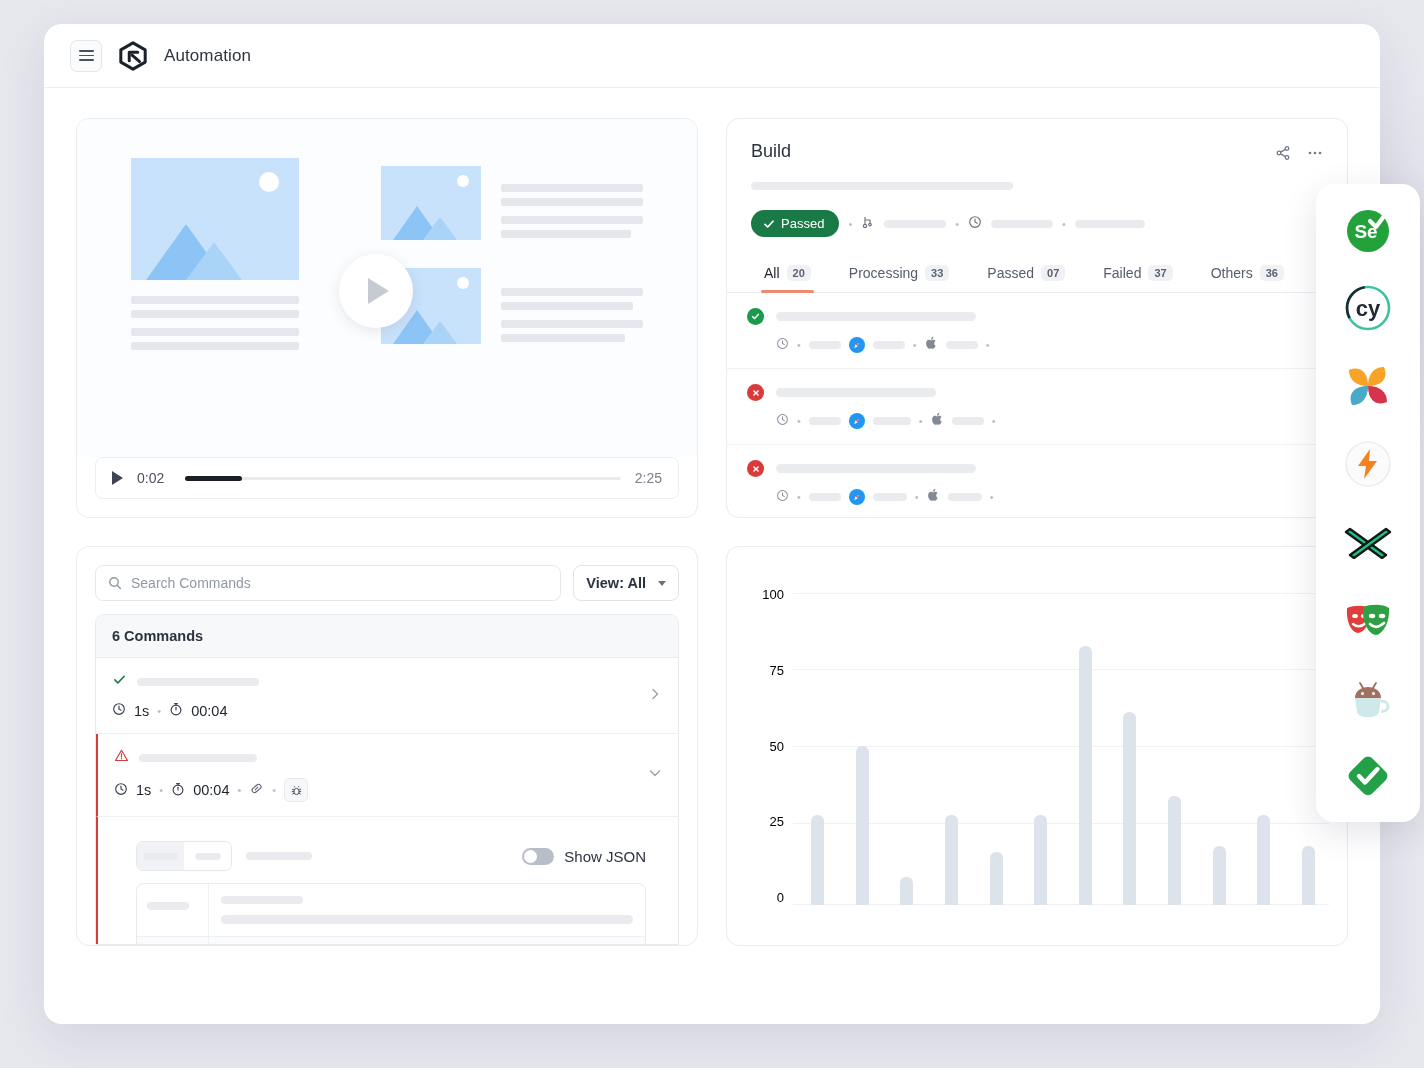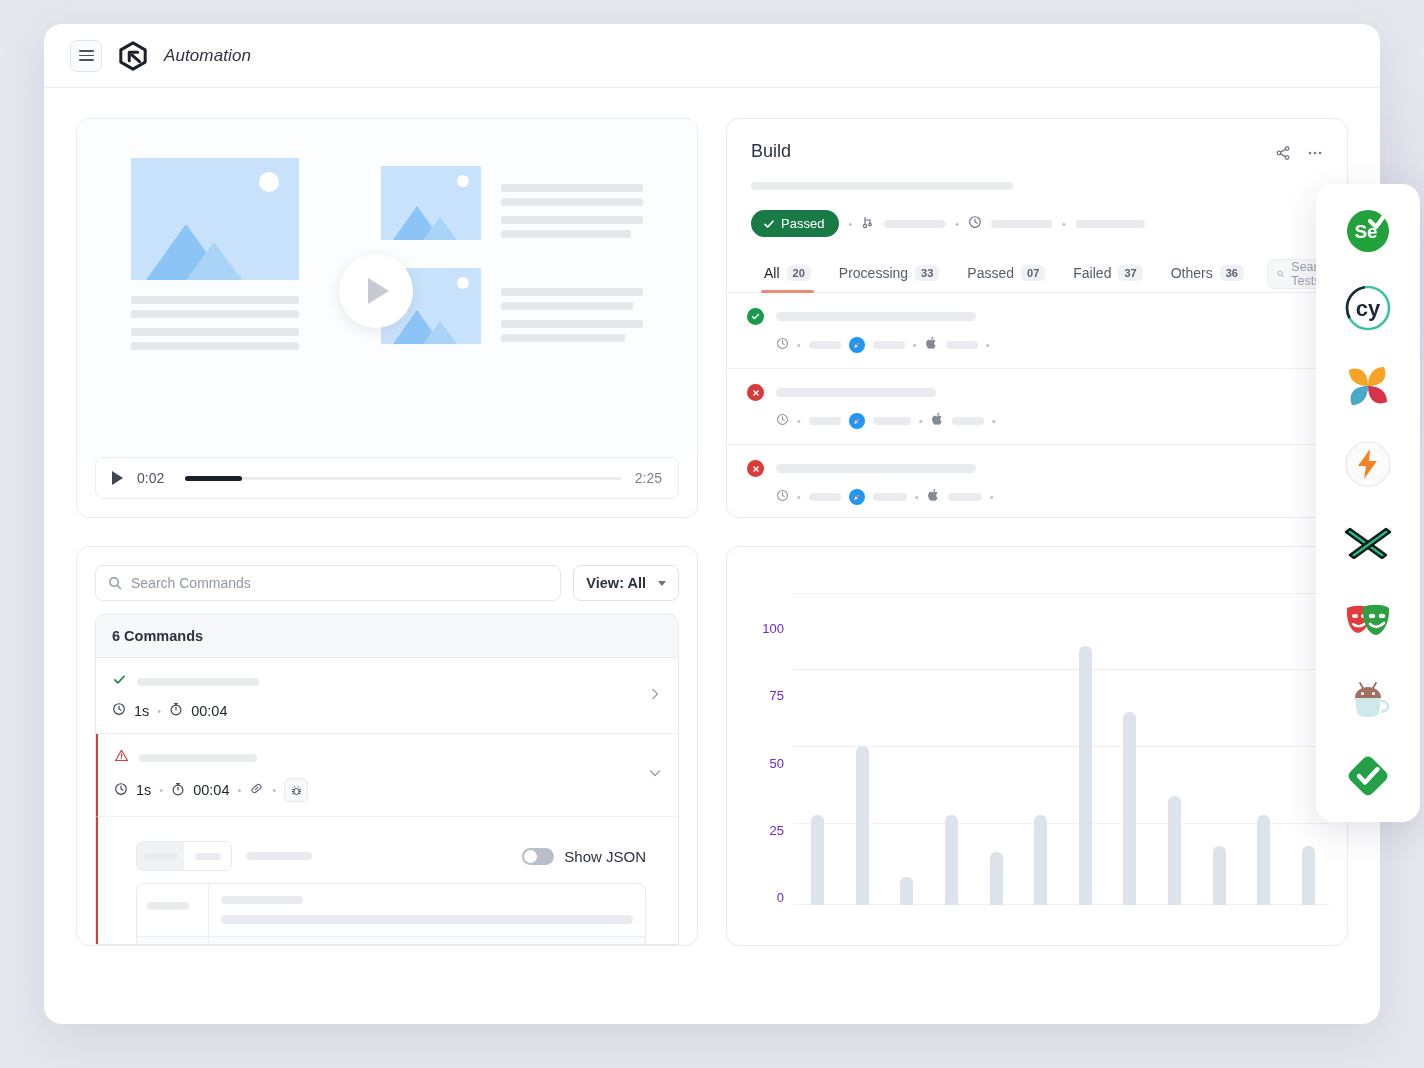--- a/index.html
+++ b/index.html
@@ -33,21 +33,20 @@
     overflow: visible;
   }
 
   
   .topbar {
     height: 64px;
     display: flex; align-items: center;
     gap: 14px;
     padding: 0 26px;
     border-bottom: 1px solid #eceef2;
-    font-style: italic;
   }
   .hamburger {
     width: 32px; height: 32px;
     border: 1px solid #e3e6ec;
     border-radius: 7px;
     background: #fafbfc;
     display: flex; flex-direction: column;
     align-items: center; justify-content: center;
     gap: 3px;
     cursor: pointer;
@@ -131,21 +130,21 @@
   .build-sub { padding: 0 24px; margin-top: 14px; }
   .meta-row { display:flex; align-items:center; gap:9px; padding: 0 24px; margin-top: 16px; }
   .badge-passed {
     background:#1a7a45; color:#fff; font-size:13px;
     border-radius:20px; padding:6px 15px 6px 12px;
     display:flex; align-items:center; gap:6px; font-weight:500;
   }
   .dot-sep { color:#b9bec7; font-size:11px; }
 
   .tabs {
-    display:flex; align-items:center; gap:2px;
+    display:flex; align-items:center; gap:12px;
     border-bottom: 1px solid #ecedf1;
     margin-top: 18px; padding: 0 24px;
   }
   .tab {
     display:flex; align-items:center; gap:7px;
     padding: 10px 13px 11px 13px;
     font-size: 14px; color:#555d6b; cursor:pointer;
     position:relative; white-space:nowrap;
   }
   .tab.active { color:#22262e; }
@@ -236,21 +235,21 @@
   .dt-c1 { width:72px; padding:12px 10px; border-right:1px solid #eef0f3; }
   .dt-c2 { flex:1; padding:12px 12px; }
 
   
   .chart-card { padding: 22px 18px 18px 10px; }
   .chart-wrap { height:100%; display:flex; }
   .y-axis {
     width:56px; display:flex; flex-direction:column; justify-content:space-between;
     padding: 18px 0 22px 0; text-align:right;
   }
-  .y-axis span { font-size:13px; color:#6d28d9; padding-right:9px;margin-top:34px; }
+  .y-axis span { font-size:13px; color:#000000; padding-right:9px; }
   .plot { flex:1; position:relative; padding: 24px 14px 22px 6px; }
   .grid-line { position:absolute; left:0; right:0; height:1px; background:#eff1f4; }
   .bars { position:absolute; left:18px; right:14px; top:24px; bottom:22px; display:flex; align-items:flex-end; justify-content:space-between; }
   .bar { width:13px; background:#dde3ea; border-radius:6px 6px 0 0; }
 
   
   .fw-panel {
     position:absolute;
     right: -40px; top: 160px;
     width: 104px;

